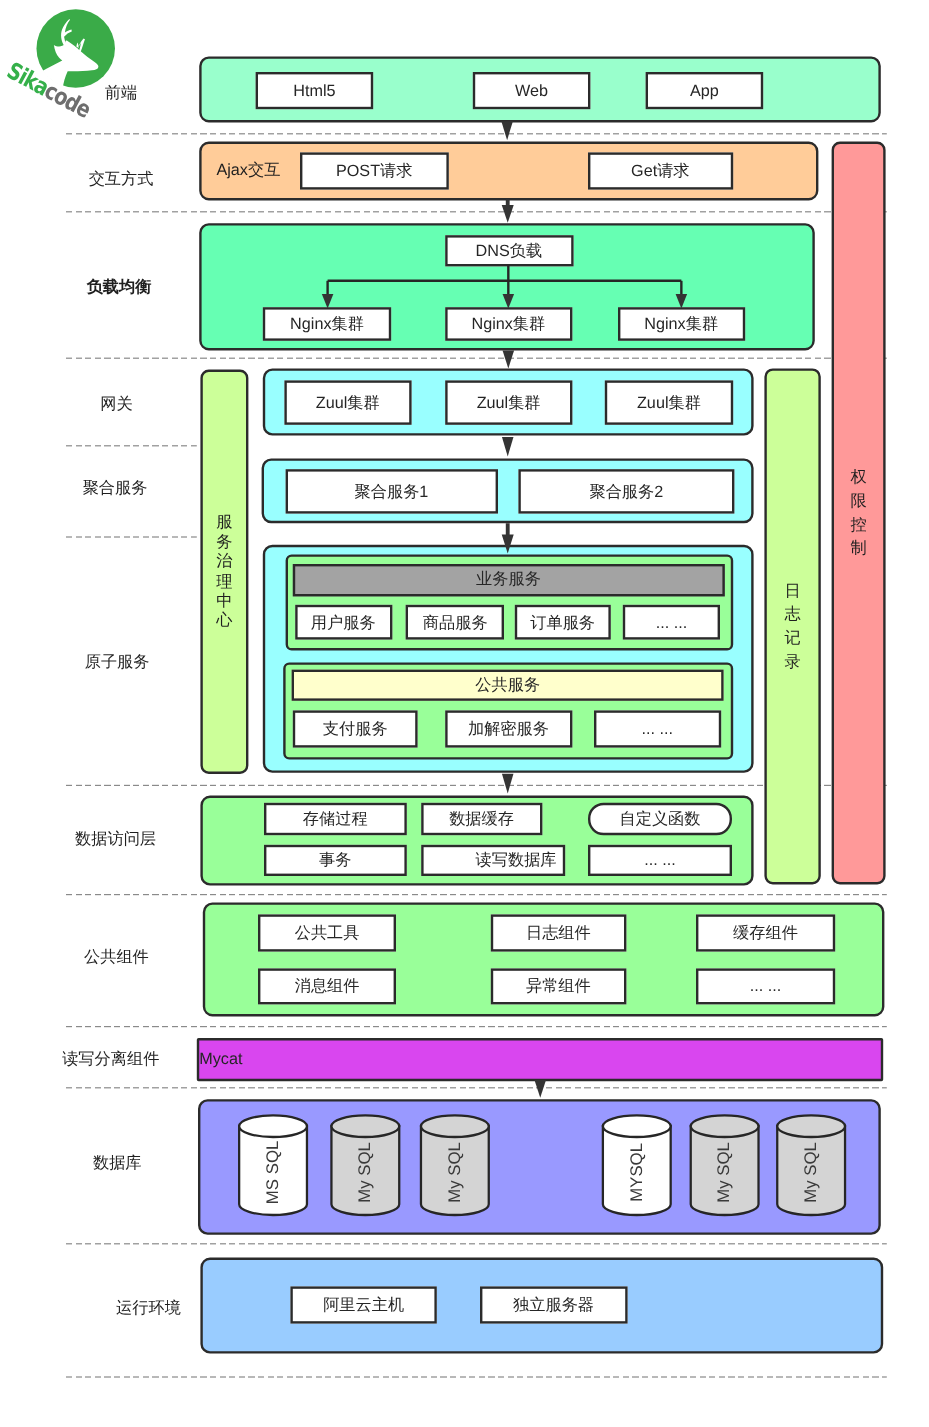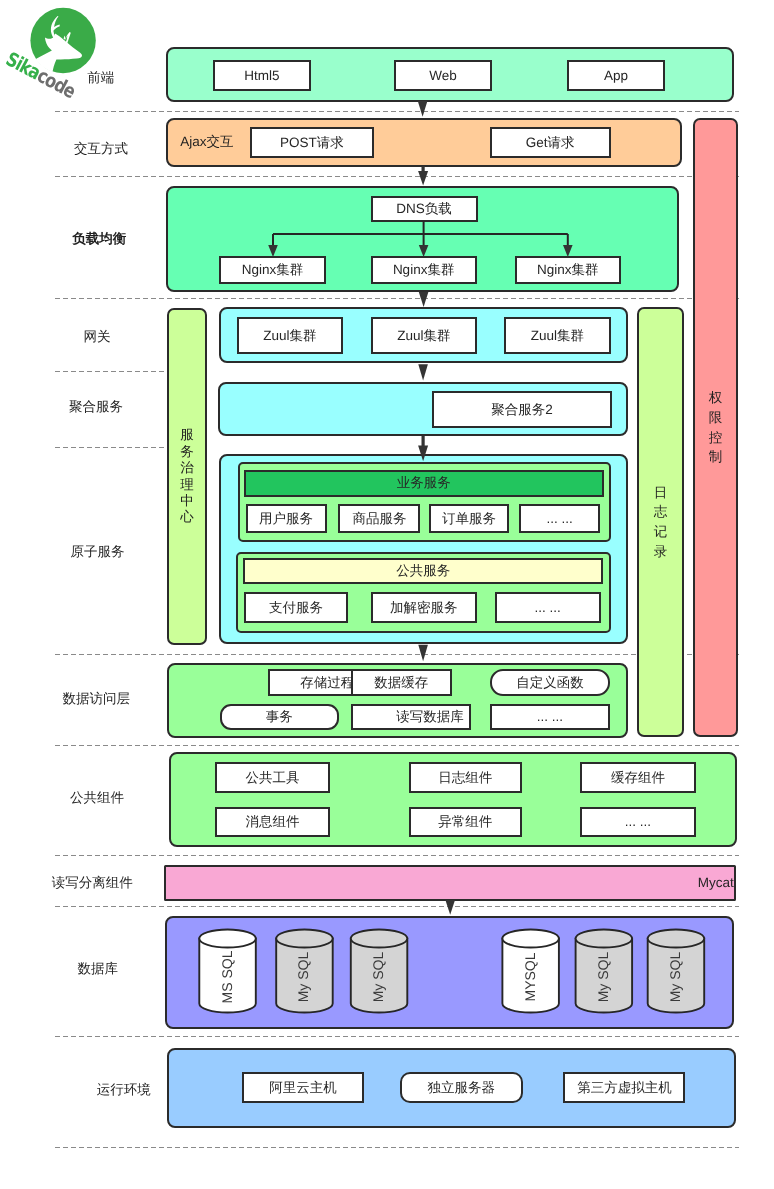--- a/index.html
+++ b/index.html
@@ -126,72 +126,73 @@
         <i>权</i>
         <i>限</i>
         <i>控</i>
         <i>制</i>
       </div>
   </div>
 
   <div class="band" style="left:166px;top:47px;width:568px;height:55px;background:#99ffcc;"></div>
   <div class="wbox" style="left:213px;top:60px;width:98px;height:31px;">Html5</div>
   <div class="wbox" style="left:394px;top:60px;width:98px;height:31px;">Web</div>
-  <div class="wbox" style="left:567px;top:60px;width:98px;height:31px;text-align:center;">App</div>
+  <div class="wbox" style="left:538px;top:60px;width:98px;height:31px;text-align:center;">App</div>
 
   <div class="band" style="left:166px;top:118px;width:516px;height:49px;background:#ffcc99;"></div>
   <div class="rowlabel" style="left:173px;top:134px;width:68px;height:16px;">Ajax交互</div>
   <div class="wbox" style="left:250px;top:126.5px;width:123.7px;height:31.6px;">POST请求</div>
   <div class="wbox" style="left:489.5px;top:126.5px;width:121.5px;height:31.6px;">Get请求</div>
 
   <div class="band" style="left:166px;top:186px;width:513px;height:106px;background:#66ffb3;"></div>
   <div class="wbox" style="left:370.6px;top:195.5px;width:107px;height:26.9px;">DNS负载</div>
   <div class="wbox" style="left:219.2px;top:256.4px;width:106.7px;height:27.2px;">Nginx集群</div>
   <div class="wbox" style="left:370.7px;top:256.4px;width:105.9px;height:27.2px;">Nginx集群</div>
   <div class="wbox" style="left:514.5px;top:256.4px;width:106.3px;height:27.2px;">Nginx集群</div>
 
   <div class="band" style="left:218.5px;top:307.2px;width:409px;height:55.7px;background:#99ffff;"></div>
   <div class="wbox" style="left:236.9px;top:317.2px;width:105.8px;height:37.1px;">Zuul集群</div>
   <div class="wbox" style="left:370.5px;top:317.2px;width:106.7px;height:37.1px;">Zuul集群</div>
   <div class="wbox" style="left:504.3px;top:317.2px;width:106.3px;height:37.1px;">Zuul集群</div>
 
   <div class="band" style="left:217.6px;top:381.9px;width:410.9px;height:54.5px;background:#99ffff;"></div>
+  <div class="wbox" style="left:237.5px;top:390.9px;width:177.4px;height:37.3px;">聚合服务1</div>
   <div class="wbox" style="left:432.3px;top:390.9px;width:179.3px;height:37.3px;">聚合服务2</div>
 
   <div class="band" style="left:218.8px;top:453.7px;width:409.7px;height:190.4px;background:#99ffff;"></div>
   <div class="band" style="left:237.8px;top:461.5px;width:373.2px;height:80.1px;background:#99ff99;border-radius:5px;"></div>
-  <div class="wbox" style="left:244px;top:469.5px;width:359.5px;height:27px;background:#22c55e;">业务服务</div>
+  <div class="wbox" style="left:244px;top:469.5px;width:359.5px;height:27px;background:#a3a3a3;">业务服务</div>
   <div class="wbox" style="left:245.5px;top:504.2px;width:81px;height:29px;">用户服务</div>
   <div class="wbox" style="left:338.3px;top:504.2px;width:82.2px;height:29px;">商品服务</div>
   <div class="wbox" style="left:428.5px;top:504.2px;width:80.8px;height:29px;">订单服务</div>
   <div class="wbox" style="left:519.4px;top:504.2px;width:80.6px;height:29px;">... ...</div>
 
   <div class="band" style="left:235.8px;top:552px;width:375.2px;height:80.8px;background:#99ff99;border-radius:5px;"></div>
   <div class="wbox" style="left:243.4px;top:558.1px;width:359.5px;height:26.2px;background:#ffffcc;">公共服务</div>
   <div class="wbox" style="left:244px;top:592.2px;width:104.1px;height:31.2px;">支付服务</div>
   <div class="wbox" style="left:370.7px;top:592.2px;width:106px;height:31.2px;">加解密服务</div>
   <div class="wbox" style="left:494.7px;top:592.2px;width:105.9px;height:31.2px;">... ...</div>
 
   <div class="band" style="left:167px;top:663px;width:461px;height:75px;background:#99ff99;"></div>
-  <div class="wbox" style="left:219.7px;top:669.4px;width:119.3px;height:26.3px;margin-left:48px;">存储过程</div>
+  <div class="wbox" style="left:219.7px;top:669.4px;width:119.3px;height:26.3px;">存储过程</div>
   <div class="wbox" style="left:350.8px;top:669.4px;width:101px;height:26.3px;">数据缓存</div>
   <div class="wbox" style="left:490.3px;top:669.4px;width:119.4px;height:26.3px;border-radius:13px;">自定义函数</div>
-  <div class="wbox" style="left:219.7px;top:703.8px;width:119.3px;height:26.3px;border-radius:11px;">事务</div>
+  <div class="wbox" style="left:219.7px;top:703.8px;width:119.3px;height:26.3px;">事务</div>
   <div class="wbox" style="left:350.8px;top:703.8px;width:120.5px;height:26.3px;padding-left:38px;">读写数据库</div>
   <div class="wbox" style="left:490.3px;top:703.8px;width:119.4px;height:26.3px;">... ...</div>
 
   <div class="band" style="left:168.7px;top:751.8px;width:568px;height:95.3px;background:#99ff99;"></div>
   <div class="wbox" style="left:215px;top:762px;width:115.2px;height:30.8px;">公共工具</div>
   <div class="wbox" style="left:408.5px;top:762px;width:113.6px;height:30.8px;">日志组件</div>
   <div class="wbox" style="left:580.2px;top:762px;width:115.4px;height:30.8px;">缓存组件</div>
   <div class="wbox" style="left:215px;top:806.5px;width:115.2px;height:30.8px;text-align:right;">消息组件</div>
   <div class="wbox" style="left:408.5px;top:806.5px;width:113.6px;height:30.8px;">异常组件</div>
   <div class="wbox" style="left:580.2px;top:806.5px;width:115.4px;height:30.8px;">... ...</div>
 
-  <div class="band" style="left:164px;top:865.4px;width:571.7px;height:35.2px;background:#f9a8d4;border-radius:1.5px;display:flex;align-items:center;justify-content:flex-end;">
+  <div class="band" style="left:164px;top:865.4px;width:571.7px;height:35.2px;background:#d946ef;border-radius:1.5px;display:flex;align-items:center;justify-content:flex-start;">
     <span style="font-size:13.5px;">Mycat</span>
   </div>
 
   <div class="band" style="left:165px;top:916px;width:569px;height:113px;background:#9999ff;"></div>
   <svg class="abs" id="db-cyl-svg" style="left:160px;top:910px;width:560px;height:120px;" viewBox="0 0 560 120">
       <g>
         <path d="M39.30000000000001 28.5 L39.30000000000001 93.5 A28.25 9 0 0 0 95.80000000000001 93.5 L95.80000000000001 28.5 Z" fill="#ffffff" stroke="#262626" stroke-width="1.9"></path>
         <ellipse cx="67.55000000000001" cy="28.5" rx="28.25" ry="9" fill="#ffffff" stroke="#262626" stroke-width="1.9"></ellipse>
         <text x="71.55000000000001" y="67" transform="rotate(-90 71.55000000000001 67)" text-anchor="middle" font-size="14" fill="#3a3a3a" font-family="Liberation Sans, sans-serif">MS SQL</text>
       </g>
@@ -217,22 +218,21 @@
       </g>
       <g>
         <path d="M487.70000000000005 28.5 L487.70000000000005 93.5 A28.25 9 0 0 0 544.2 93.5 L544.2 28.5 Z" fill="#d4d4d4" stroke="#262626" stroke-width="1.9"></path>
         <ellipse cx="515.95" cy="28.5" rx="28.25" ry="9" fill="#d4d4d4" stroke="#262626" stroke-width="1.9"></ellipse>
         <text x="519.95" y="67" transform="rotate(-90 519.95 67)" text-anchor="middle" font-size="14" fill="#3a3a3a" font-family="Liberation Sans, sans-serif">My SQL</text>
       </g>
     </svg>
 
   <div class="band" style="left:167px;top:1047.6px;width:568.8px;height:80.8px;background:#99ccff;"></div>
   <div class="wbox" style="left:242.1px;top:1072.1px;width:121.9px;height:31.3px;">阿里云主机</div>
-  <div class="wbox" style="left:400px;top:1072.1px;width:122.6px;height:31.3px;border-radius:10px;">独立服务器</div>
-  <div class="wbox" style="left:563.3px;top:1072.1px;width:122.2px;height:31.3px;">第三方虚拟主机</div>
+  <div class="wbox" style="left:400px;top:1072.1px;width:122.6px;height:31.3px;">独立服务器</div>
 
   <svg class="abs" style="left:0;top:0;width:774px;height:1189px;pointer-events:none;">
     <g fill="#343434" stroke="none">
       <path d="M417.8 101 L427.4 101 L422.6 116.8 Z"></path>
       <path d="M421.5 166.3 L424.7 166.3 L424.7 170.9 L428.1 170.9 L423.1 185.6 L418.1 170.9 L421.5 170.9 Z"></path>
       <path d="M418.8 292 L428.4 292 L423.6 307 Z"></path>
       <path d="M418.3 364.2 L427.9 364.2 L423.1 380.4 Z"></path>
       <path d="M421.5 436 L424.7 436 L424.7 445.4 L428.1 445.4 L423.1 461.2 L418.1 445.4 L421.5 445.4 Z"></path>
       <path d="M418.3 644.8 L427.9 644.8 L423.1 661.2 Z"></path>
       <path d="M445.4 899.9 L455 899.9 L450.2 914.8 Z"></path>

